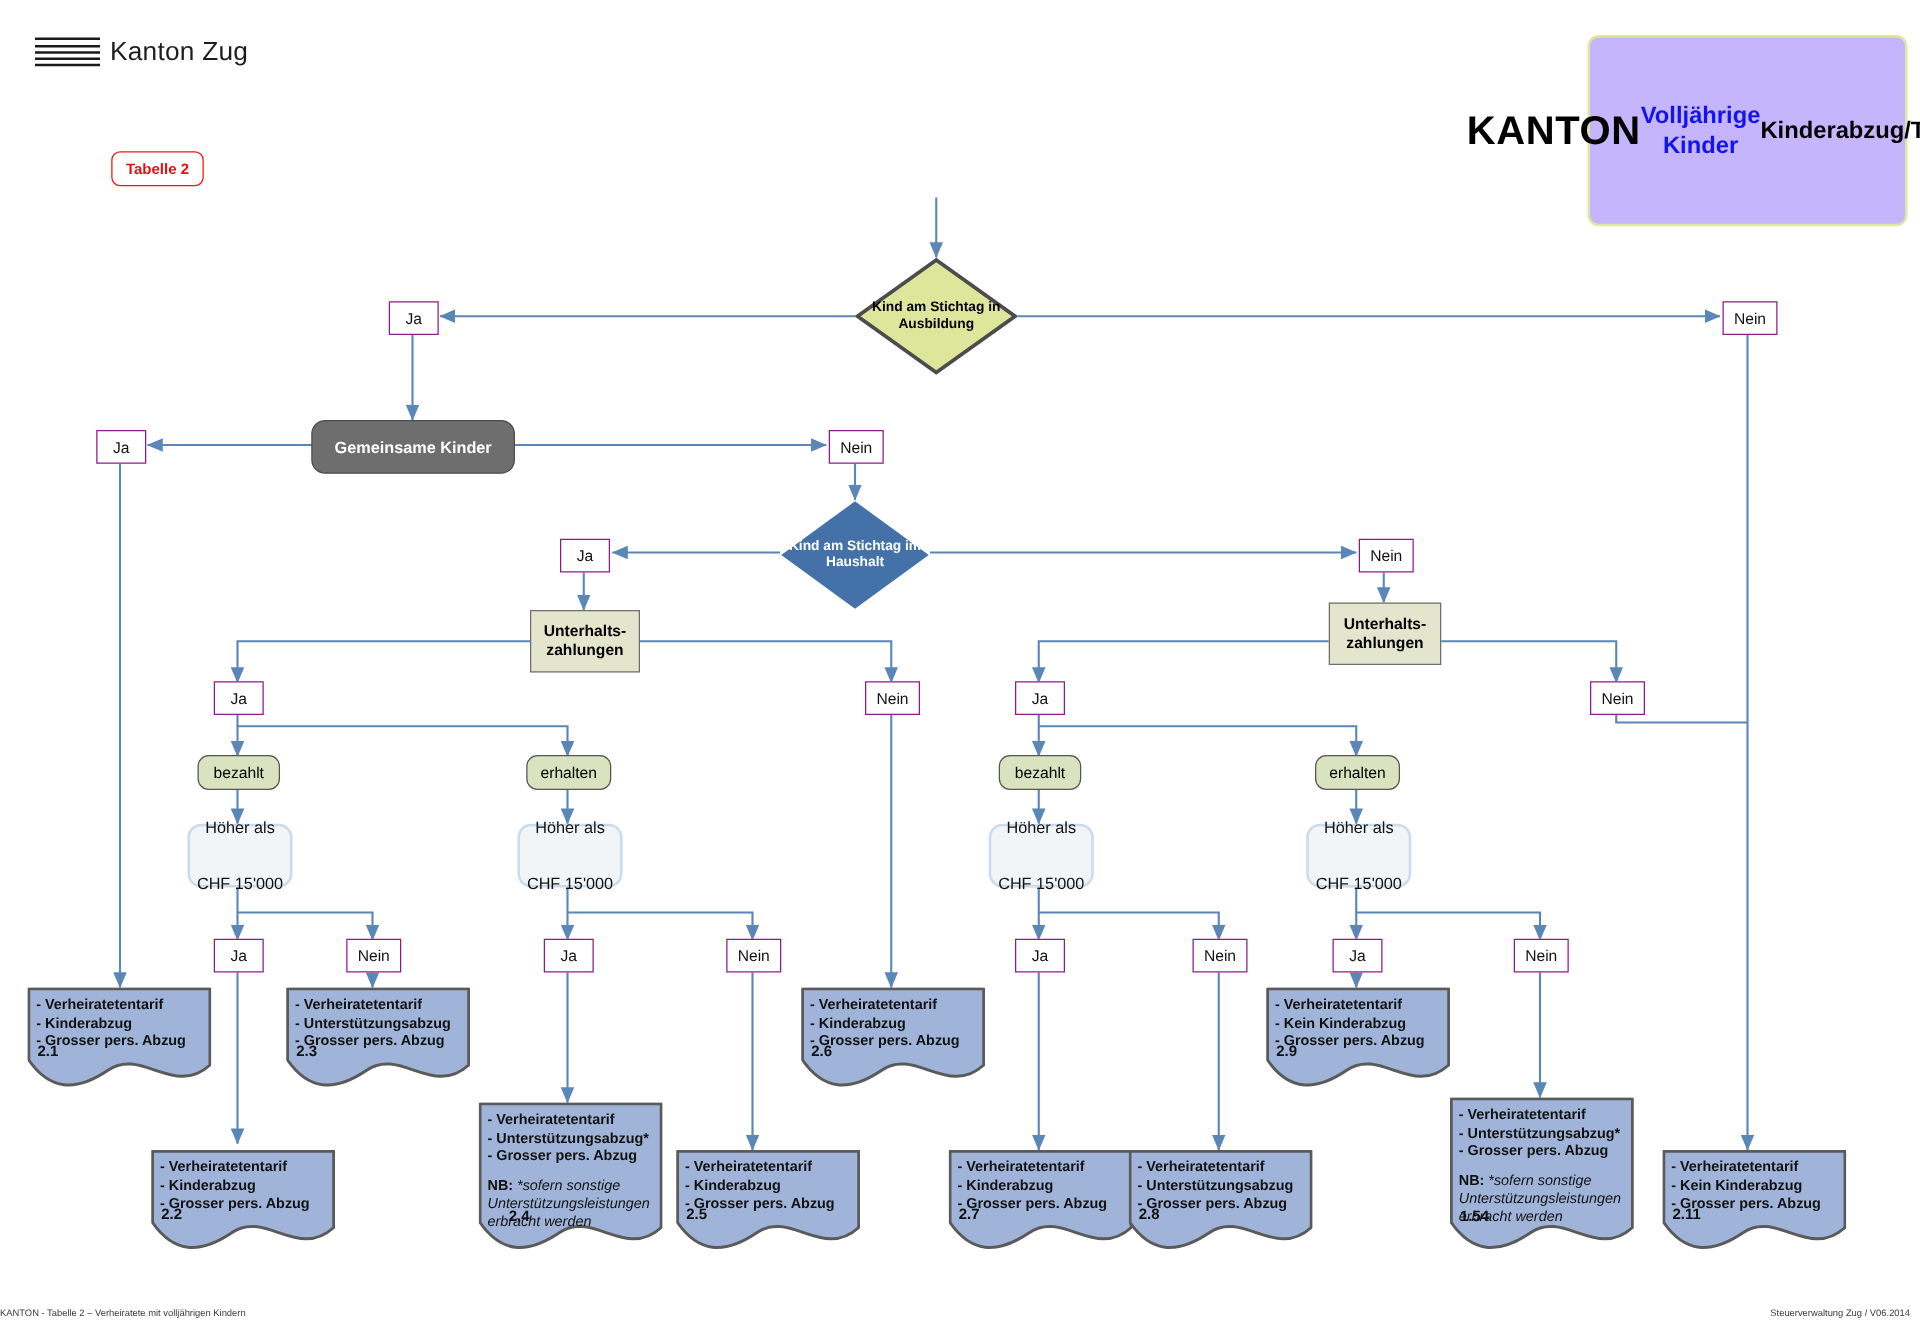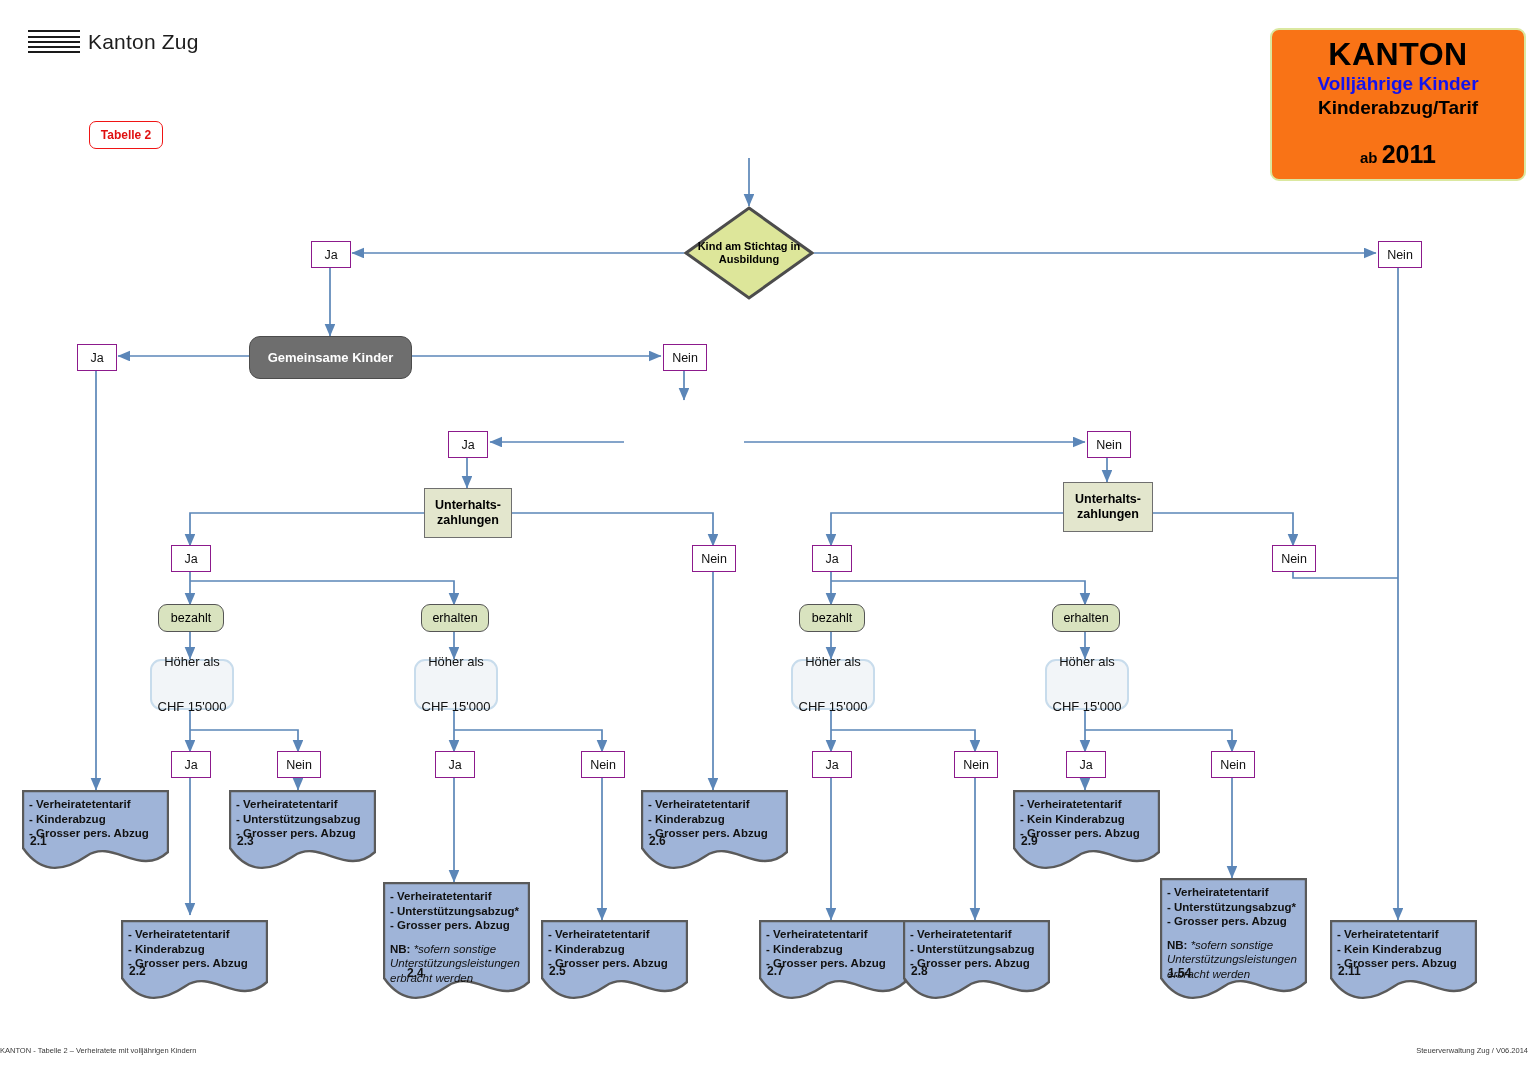--- a/index.html
+++ b/index.html
@@ -14,22 +14,22 @@
   .logo-bars i.b0{height:2px;margin:0 0 4px 0;width:52px;}
   .logo-bars i.b1{height:2px;margin:0 0 3px 0;width:52px;}
   .kanton-zug{position:absolute;left:88px;top:30px;font-size:21px;color:#1d1d1d;
               letter-spacing:.2px;}
   .tabelle-badge{position:absolute;left:89px;top:73px;width:72px;height:26px;
       border:1.6px solid #f01414;border-radius:7px;background:#fff;color:#e01010;
       font-size:12px;font-weight:bold;display:flex;align-items:center;justify-content:center;margin-top:48px;}
 
   
   .title-card{position:absolute;left:1270px;top:28px;width:252px;height:149px;
-      background:#f97316;border:2.5px solid #dbe8a0;border-radius:9px;
-      display:flex;flex-direction:column;align-items:center;justify-content:center;
+      background:#c4b5fd;border:2.5px solid #dbe8a0;border-radius:9px;
+      display:flex;flex-direction:row;align-items:center;justify-content:center;
       text-align:center;}
   .title-card .l1{font-size:32px;font-weight:bold;color:#000;line-height:1.02;letter-spacing:.5px;}
   .title-card .l2{font-size:19px;font-weight:bold;color:#1313ee;line-height:1.25;margin-top:1px;}
   .title-card .l3{font-size:19px;font-weight:bold;color:#000;line-height:1.25;}
   .title-card .l4{font-size:15px;font-weight:bold;color:#000;line-height:1.3;margin-top:19px;}
   .title-card .l4 b{font-size:25px;}
 
   
   .start{position:absolute;left:604px;top:38px;width:290px;height:120px;
       background:#dfe8f6;border:1.6px solid #8ea9cf;border-radius:11px;
@@ -204,20 +204,28 @@
       <span>Gemeinsame Kinder</span>
     </div>
 
   <div class="tag" style="left:77px;top:344px;width:38px;height:25px;">
       <span>Ja</span>
     </div>
   <div class="tag" style="left:663px;top:344px;width:42px;height:25px;">
       <span>Nein</span>
     </div>
 
+  <div class="diamond blue" style="left:624px;top:400px;width:120px;height:88px;">
+    <svg width="120" height="88" viewBox="0 0 120 88">
+        <polygon points="60,1 119,44 60,87 1,44" fill="#4472a8"></polygon>
+      </svg>
+    <div class="dtxt">
+      <span>Kind am Stichtag im Haushalt</span>
+    </div>
+  </div>
 
   <div class="tag" style="left:448px;top:431px;width:38px;height:25px;">
       <span>Ja</span>
     </div>
   <div class="tag" style="left:1087px;top:431px;width:42px;height:25px;">
       <span>Nein</span>
     </div>
 
   <div class="olive-rect" style="left:424px;top:488px;width:86px;height:48px;flex-direction:column;">
     <span>Unterhalts-</span>

